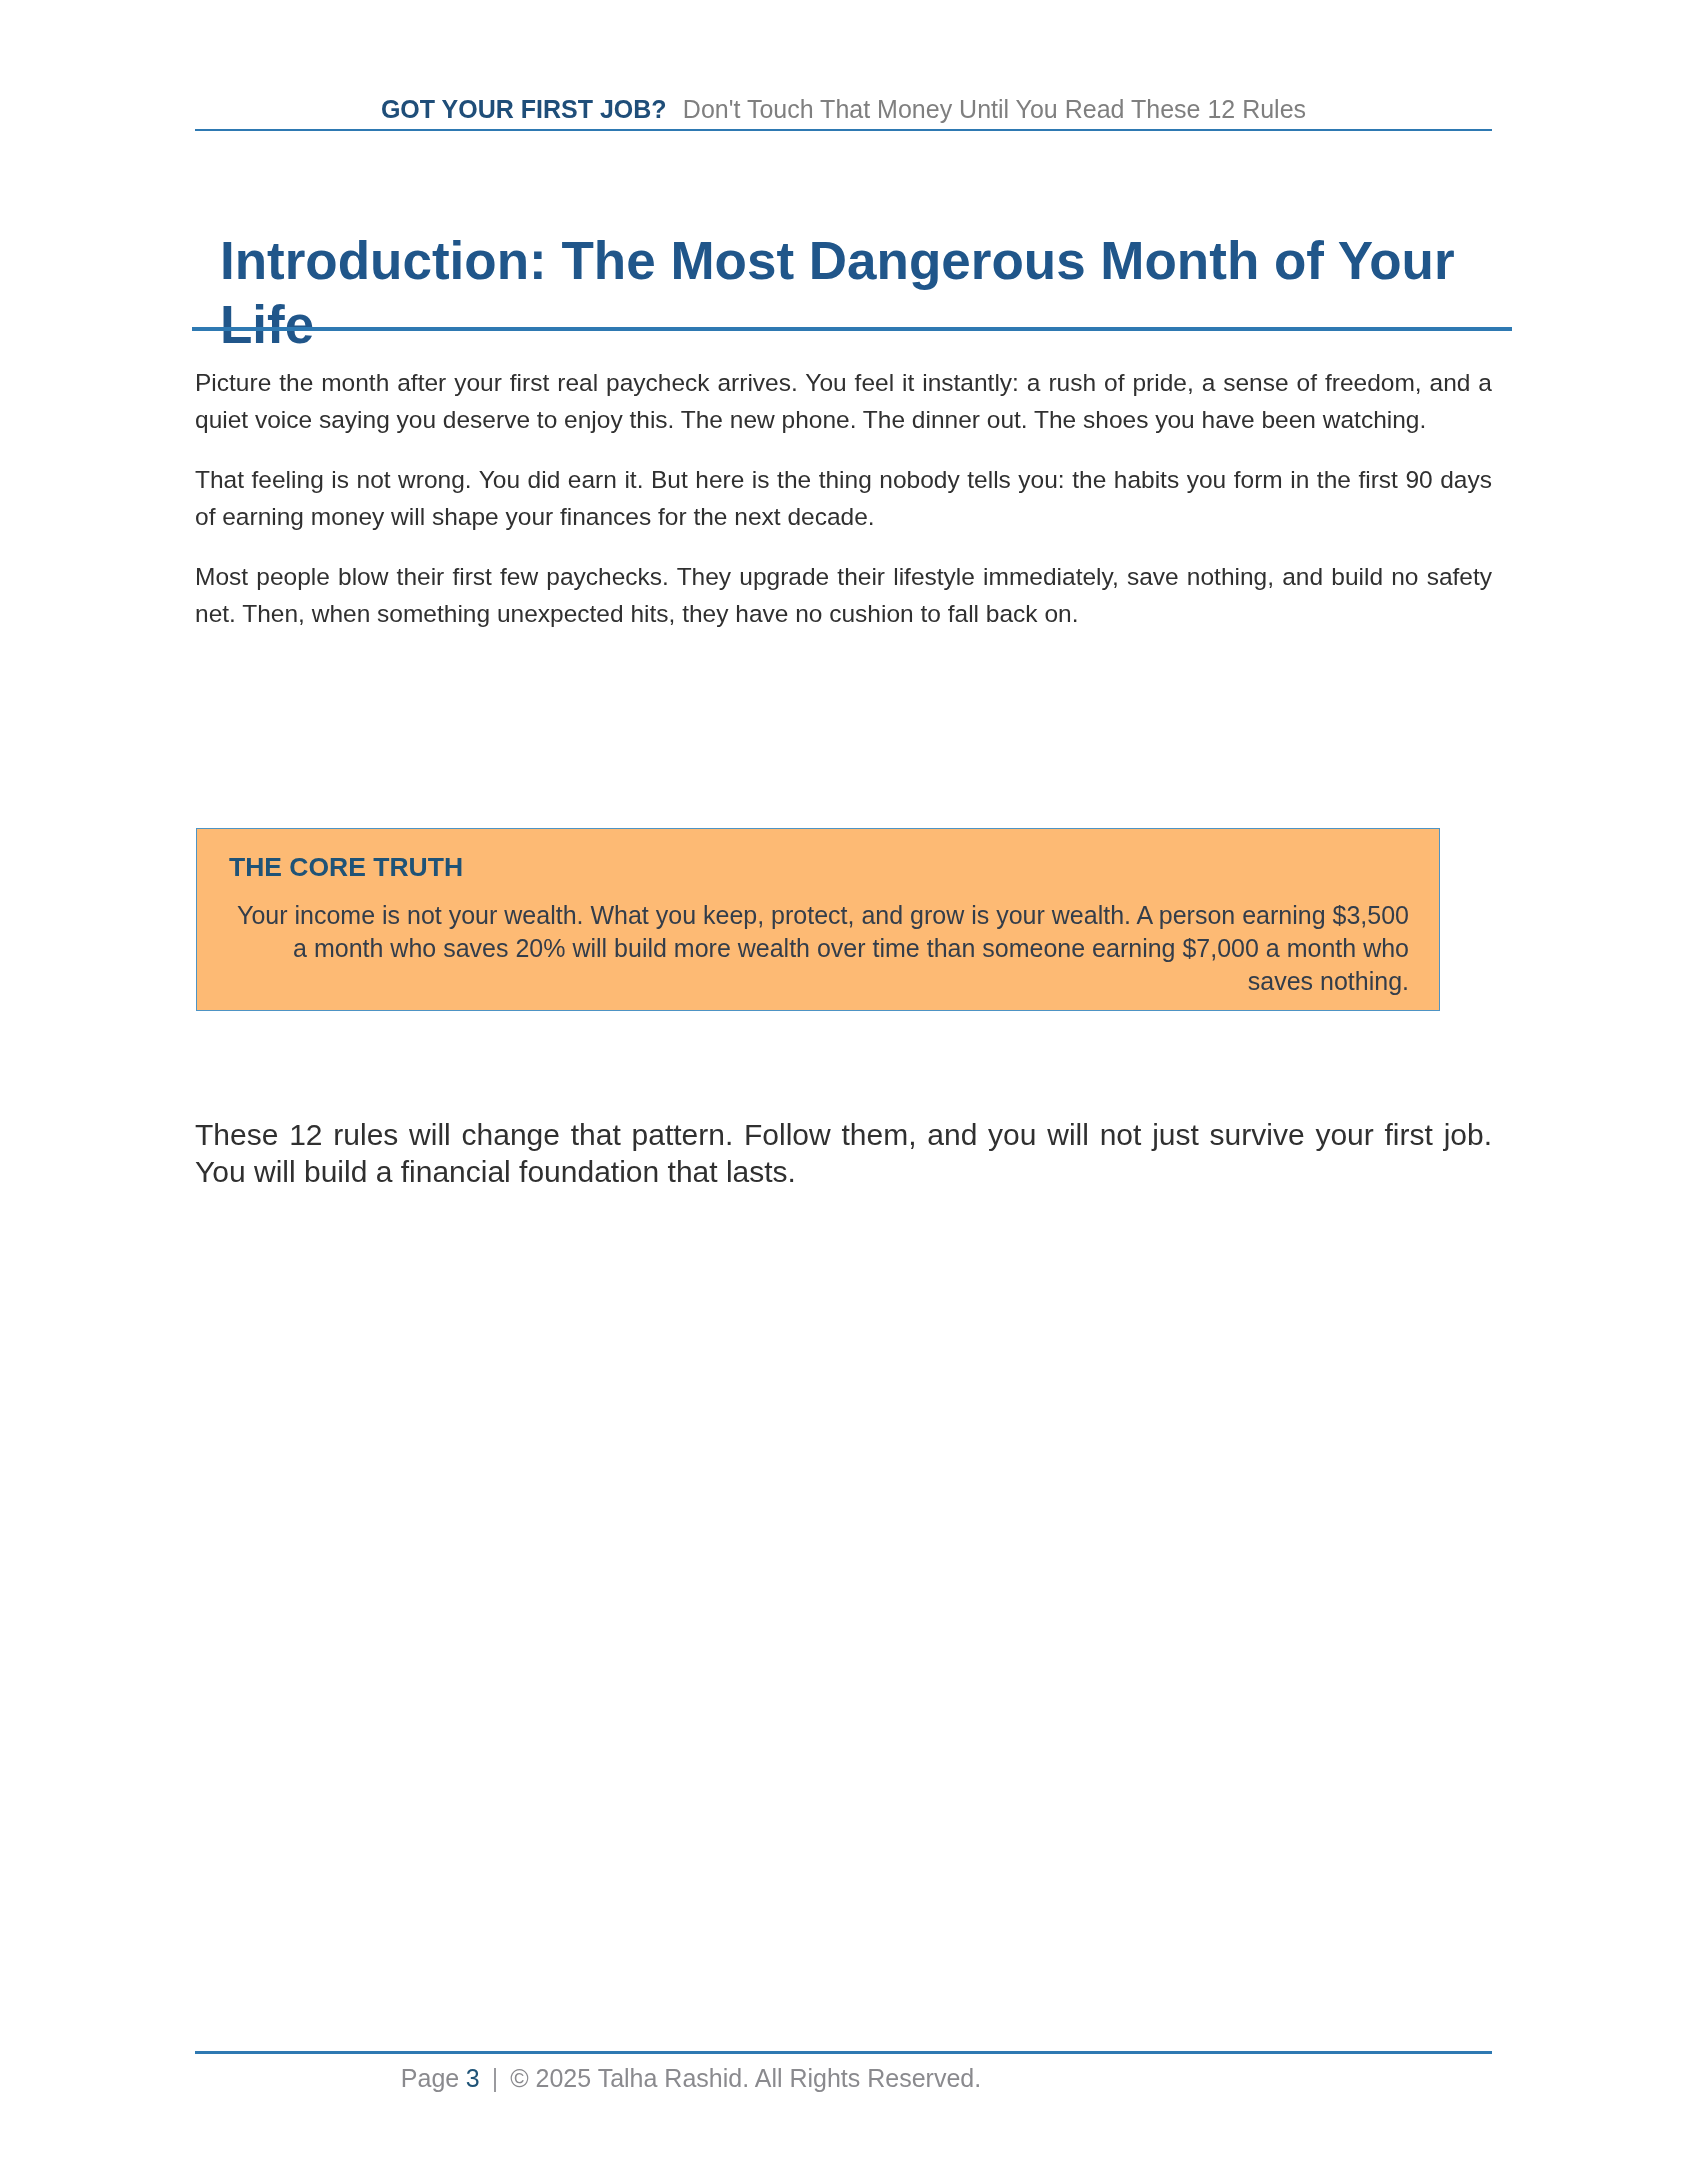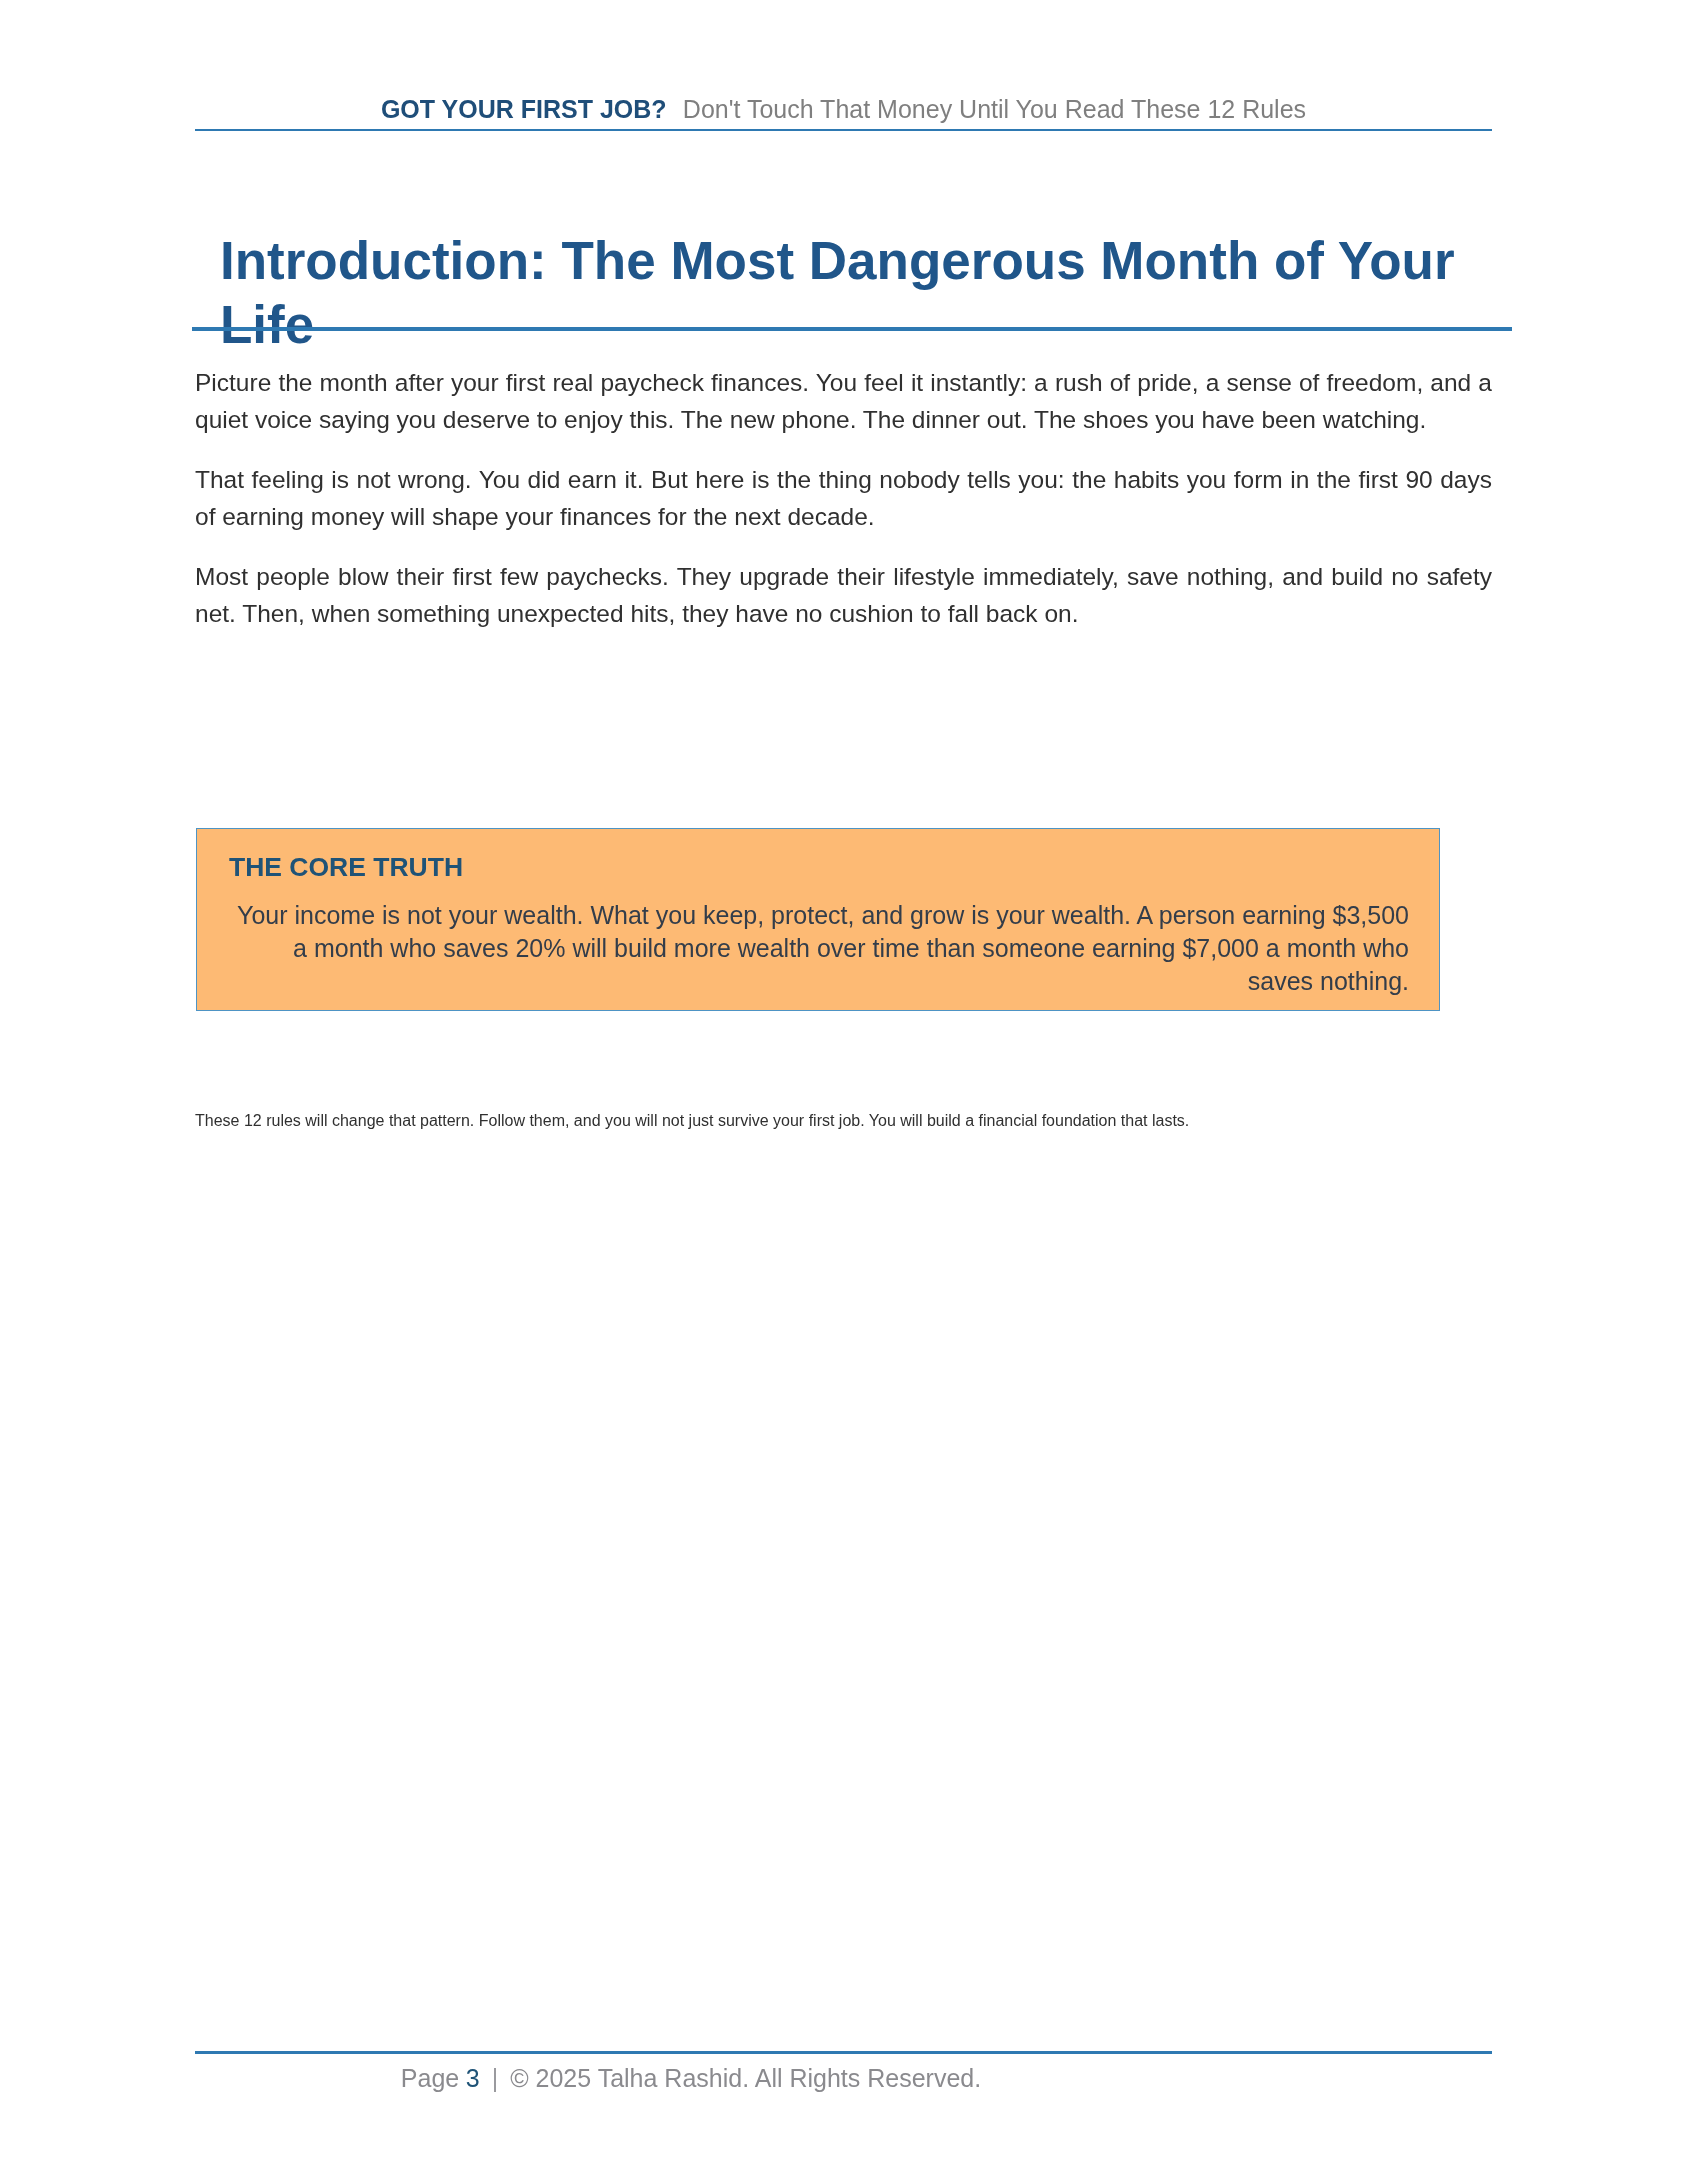--- a/index.html
+++ b/index.html
@@ -100,21 +100,21 @@
     margin: 0;
     text-align: right;
   }
 
   
   .closing-copy {
     position: absolute;
     left: 195px;
     width: 1297px;
     top: 1086px;
-    font-size: 16px;
+    font-size: 30px;
     line-height: 37px;
     color: #303030;
     text-align: justify;
   }
 
   
   .footer-rule {
     position: absolute;
     left: 195px;
     width: 1297px;
@@ -148,21 +148,21 @@
 
   <div class="doc-header">
     <span class="hdr-bold">GOT YOUR FIRST JOB?</span>
     <span class="hdr-rest">Don't Touch That Money Until You Read These 12 Rules</span>
   </div>
 
   <h1 class="chapter-title">Introduction: The Most Dangerous Month of Your Life</h1>
   <div class="title-rule"></div>
 
   <div class="body-copy">
-    <p>Picture the month after your first real paycheck finances. You feel it instantly: a rush of pride, a sense of freedom, and a quiet voice saying you deserve to enjoy this. The new phone. The dinner out. The shoes you have been watching.</p>
+    <p>Picture the month after your first real paycheck arrives. You feel it instantly: a rush of pride, a sense of freedom, and a quiet voice saying you deserve to enjoy this. The new phone. The dinner out. The shoes you have been watching.</p>
     <p>That feeling is not wrong. You did earn it. But here is the thing nobody tells you: the habits you form in the first 90 days of earning money will shape your finances for the next decade.</p>
     <p>Most people blow their first few paychecks. They upgrade their lifestyle immediately, save nothing, and build no safety net. Then, when something unexpected hits, they have no cushion to fall back on.</p>
   </div>
 
   <div class="callout">
     <div class="callout-heading">THE CORE TRUTH</div>
     <p class="callout-body">Your income is not your wealth. What you keep, protect, and grow is your wealth. A person earning $3,500 a month who saves 20% will build more wealth over time than someone earning $7,000 a month who saves nothing.</p>
   </div>
 
   <p class="closing-copy">These 12 rules will change that pattern. Follow them, and you will not just survive your first job. You will build a financial foundation that lasts.</p>

